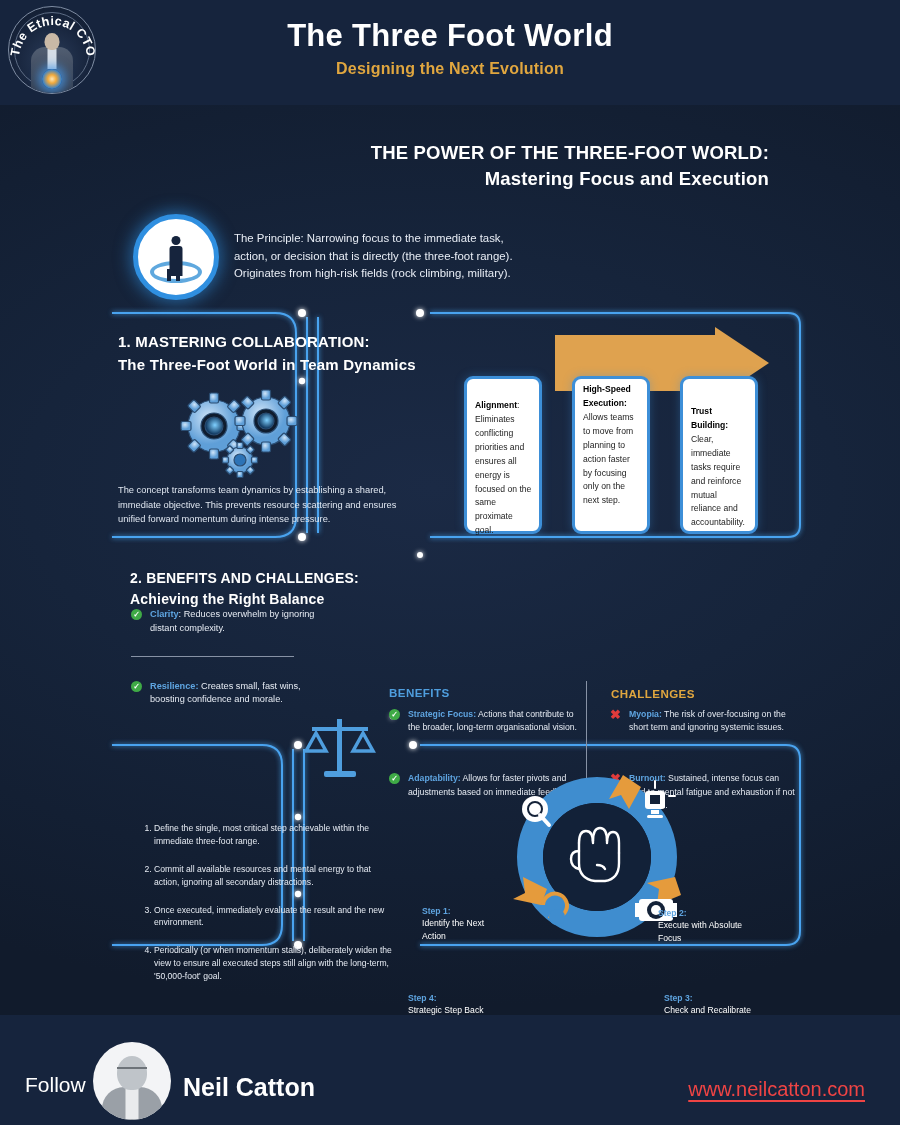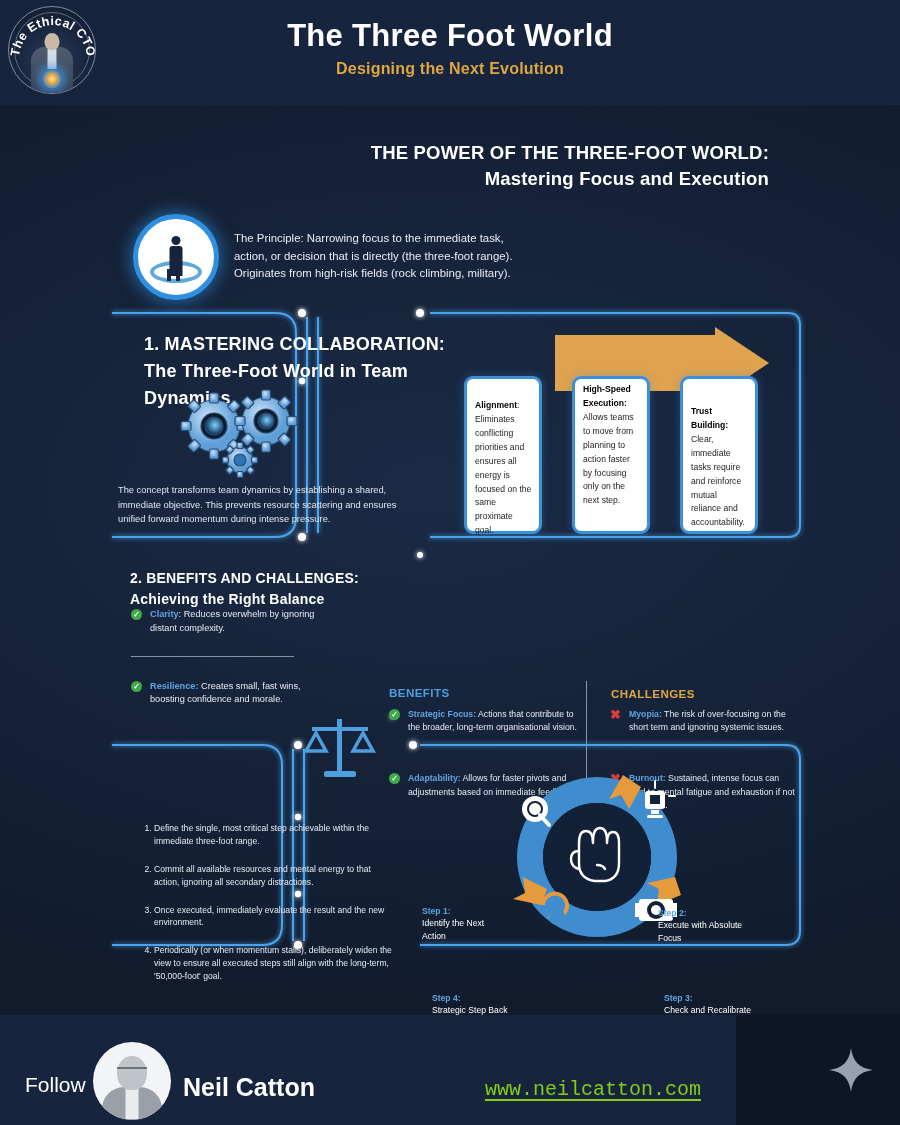--- a/index.html
+++ b/index.html
@@ -111,22 +111,22 @@
   .arrow-label {
     position:absolute; left:10px; top:19px; width:160px; text-align:center;
     font-size:11.6px; font-weight:bold; line-height:1.45; color:#ffffff;
   }
 
   
   .flow-svg { position:absolute; left:0; top:0; width:900px; height:910px; pointer-events:none; }
 
   
   .s1-title {
-    position:absolute; left:144px; top:226px; width:330px;
-    font-size:18px; font-weight:bold; line-height:1.5; letter-spacing:.2px;
+    position:absolute; left:118px; top:226px; width:330px;
+    font-size:15px; font-weight:bold; line-height:1.5; letter-spacing:.2px;
   }
   .gears { position:absolute; left:178px; top:283px; width:140px; height:92px; }
   .s1-para {
     position:absolute; left:118px; top:378px; width:290px;
     font-size:9.3px; line-height:1.58; color:#dfe6f0;
   }
   .cards-row { position:absolute; left:464px; top:271px; width:310px; height:158px; }
   .card {
     position:absolute; top:0; width:78px; height:158px;
     background:#ffffff; border:3px solid #3d8fd8; border-radius:9px;
@@ -185,52 +185,52 @@
   .s3-list ol { padding-left:14px; }
   .s3-list li { margin-bottom:1px;margin-top:15px; }
 
   .cycle { position:absolute; left:505px; top:660px; width:185px; height:185px; }
 
   .step-lbl { position:absolute; font-size:8.6px; line-height:1.45; color:#ffffff; }
   .step-lbl b { color:#5ea4e0; display:block; }
   .step1 { left:422px; top:800px; width:80px; }
   .step2 { left:658px; top:802px; width:95px; }
   .step3 { left:664px; top:887px; width:110px; }
-  .step4 { left:432px; top:887px; width:90px; }
+  .step4 { left:408px; top:887px; width:90px; }
 
   
   .tag-logo { position:absolute; left:298px; top:952px; width:42px; height:36px; }
   .tagline {
     position:absolute; left:345px; top:966px;
     font-size:9.4px; color:#e2e8f1;
   }
   .sparkle { position:absolute; left:828px; top:942px; width:46px; height:46px; }
 
   
   .footer {
-    position:absolute; left:0; top:1015px; width:736px; height:110px;
+    position:absolute; left:0; top:1015px; width:900px; height:110px;
     background:#16243d;
   }
   .follow {
     position:absolute; left:25px; top:58px; font-size:21px; color:#ffffff;
   }
   .avatar {
     position:absolute; left:93px; top:27px; width:78px; height:78px;
     border-radius:50%; background:#f3f4f6; overflow:hidden;
   }
   .av-head { position:absolute; left:50%; top:14px; transform:translateX(-50%); width:30px; height:34px; border-radius:50% 50% 46% 46%; background:#bfc4c9; }
   .av-glasses { position:absolute; left:50%; top:25px; transform:translateX(-50%); width:30px; height:5px; border-top:2px solid #6d7379; }
   .av-body { position:absolute; left:50%; top:45px; transform:translateX(-50%); width:60px; height:40px; border-radius:22px 22px 0 0; background:#9aa0a7; }
   .av-shirt { position:absolute; left:50%; top:47px; transform:translateX(-50%); width:13px; height:30px; background:#e9ebed; }
   .name {
     position:absolute; left:183px; top:58px; font-size:25px; font-weight:bold; color:#ffffff;
   }
   .website {
-    position:absolute; right:35px; top:63px; font-size:20px; color:#84cc16;
-    text-decoration:underline; text-underline-offset:4px;font-family:Liberation Mono, monospace;
+    position:absolute; right:35px; top:63px; font-size:20px; color:#ef4444;
+    text-decoration:underline; text-underline-offset:4px;
   }
 </style>
 </head>
 <body>
 
 <div class="header">
   <div class="logo">
     <div class="ring2"></div>
     <div class="body"></div>
     <div class="shirt"></div>

